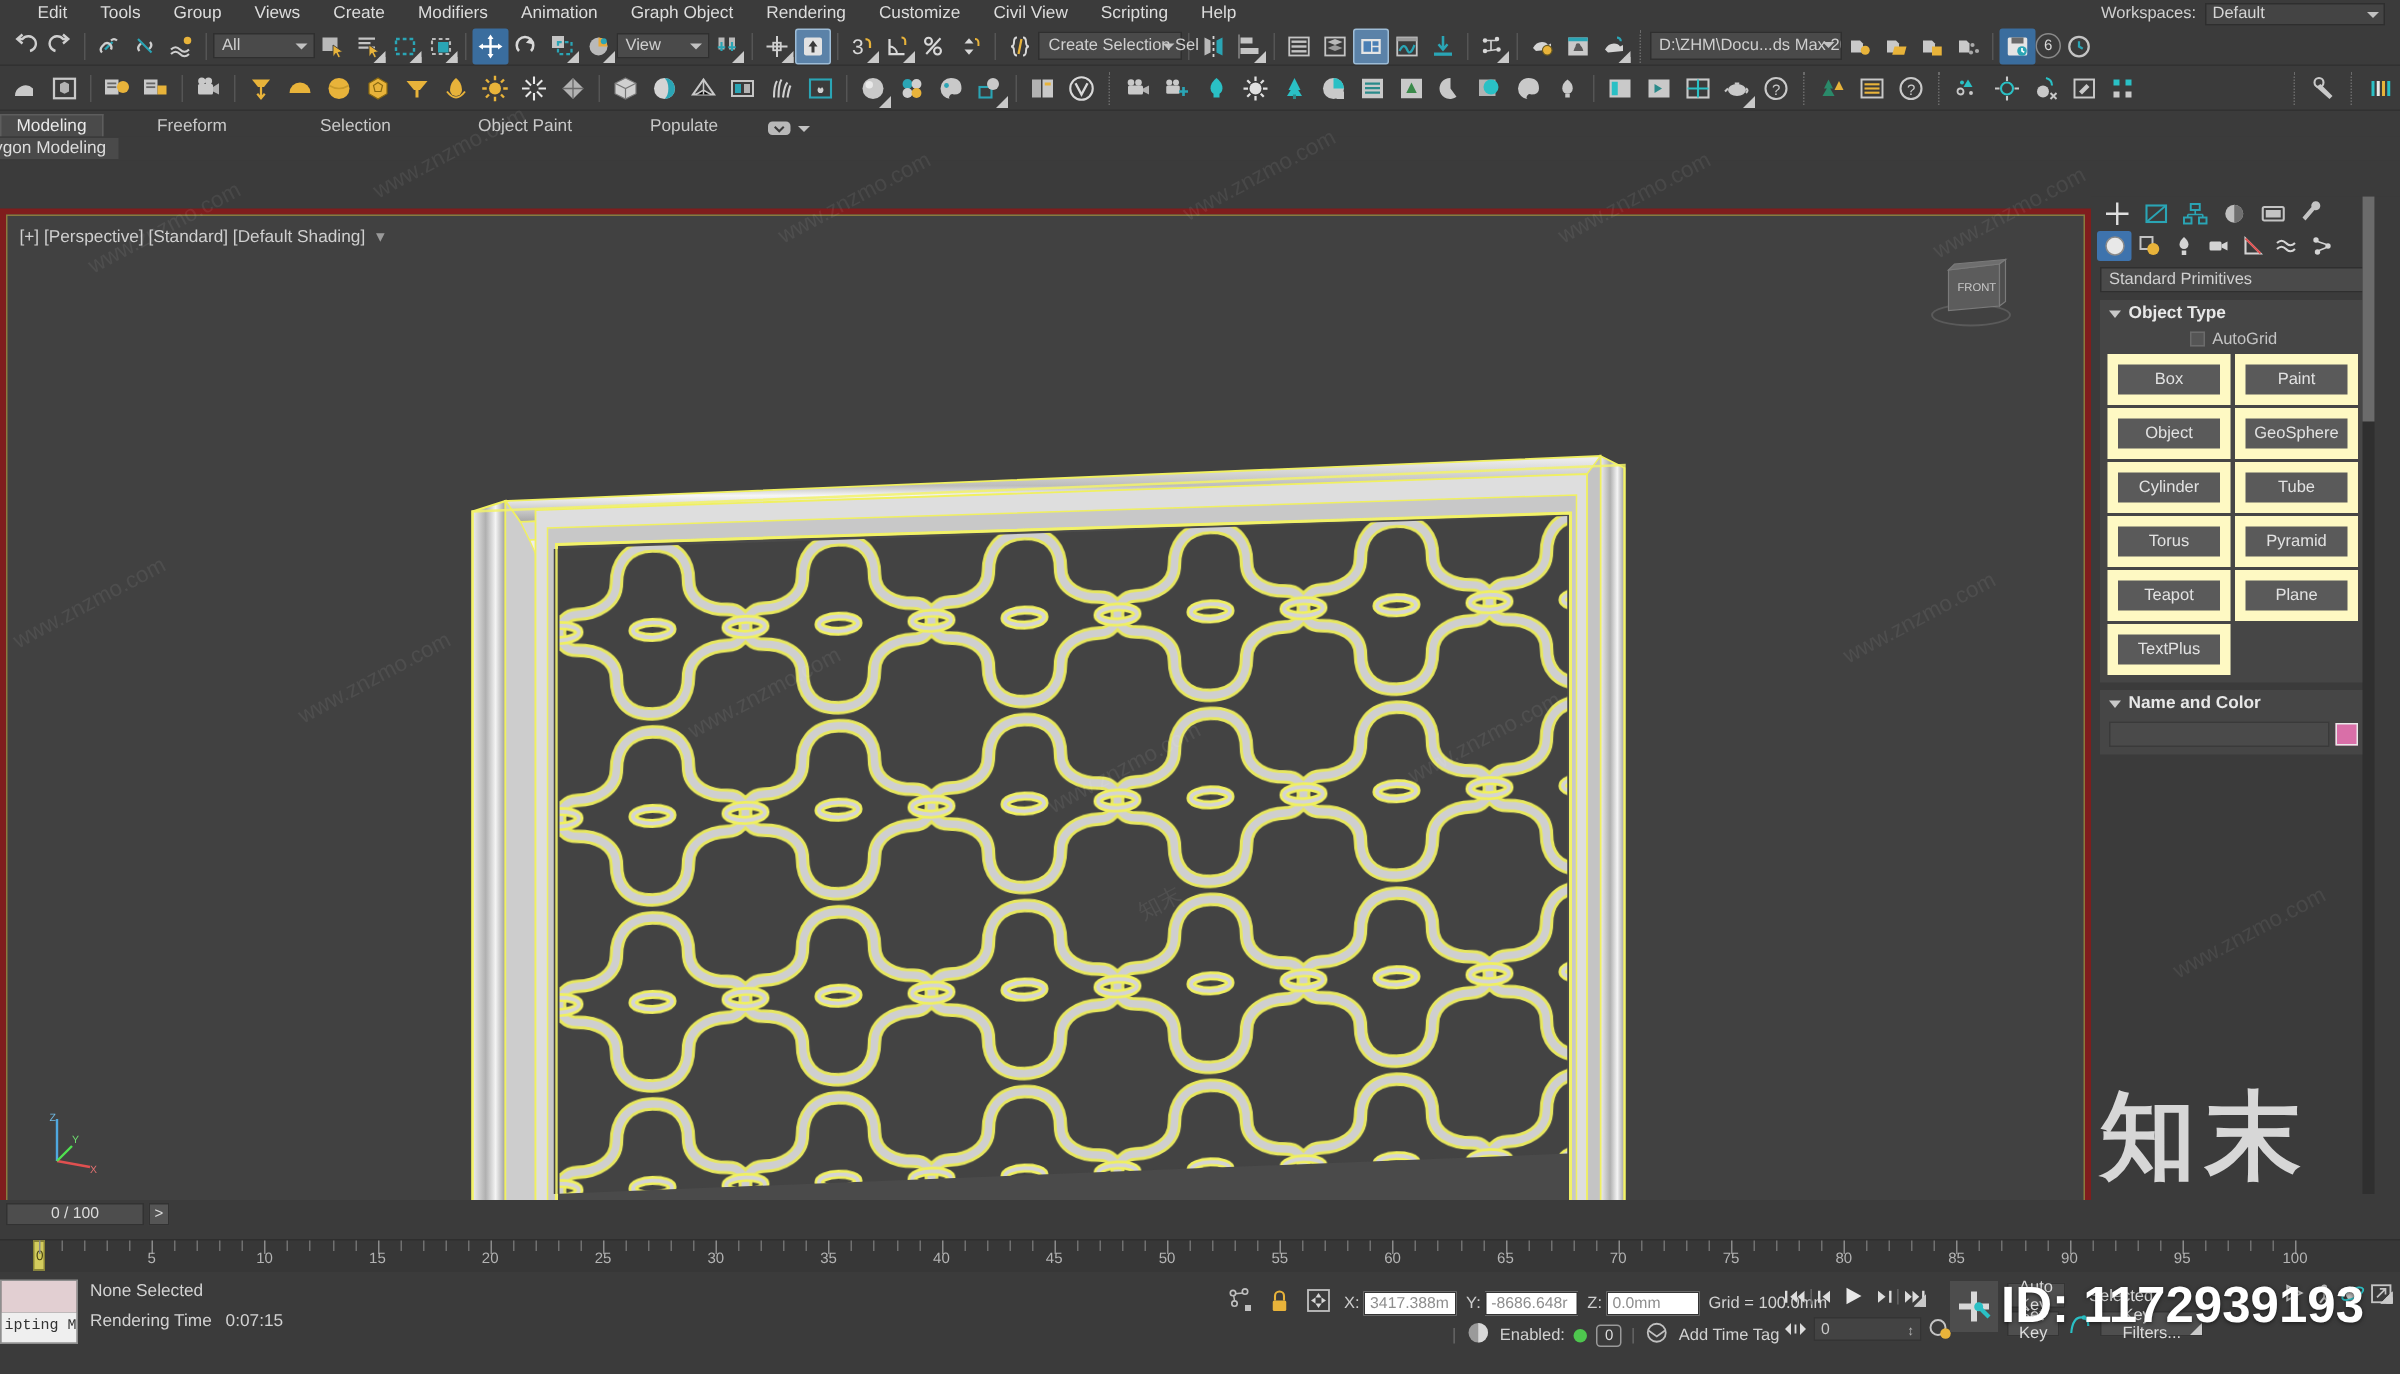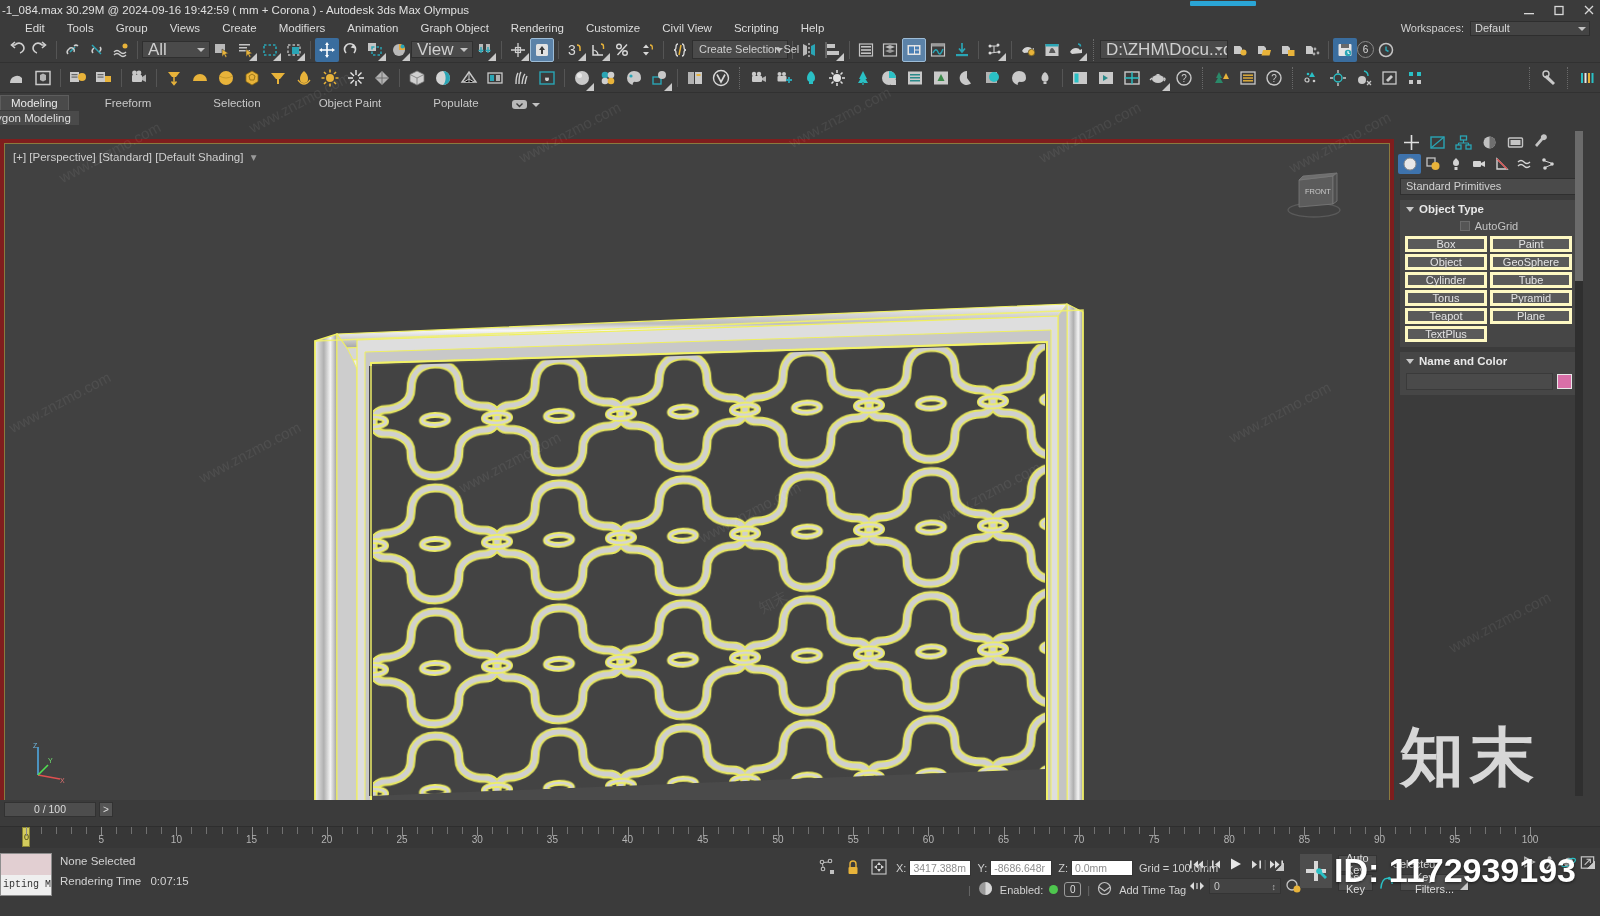--- a/index.html
+++ b/index.html
@@ -57,21 +57,21 @@
   .sep { width:1px; height:18px; background:#555; margin:0 4px; flex:none;}
   .sep2 { width:2px; height:22px; border-left:1px dotted #6a6a6a; margin:0 5px; flex:none;}
   .flyout:after{
     content:""; position:absolute; right:1px; bottom:1px;
     border-left:4px solid transparent; border-top:4px solid transparent;
     border-right:4px solid #c9c9c9; border-bottom:4px solid #c9c9c9;
     width:0;height:0;
   }
   .combo {
     height:17px; background:#4a4a4a; border:1px solid #2f2f2f;
-    color:#cfcfcf; font-size:17px; line-height:15px; padding:0 14px 0 5px;
+    color:#cfcfcf; font-size:11px; line-height:15px; padding:0 14px 0 5px;
     position:relative; flex:none; white-space:nowrap; overflow:hidden;
   }
   .combo .caret { position:absolute; right:4px; top:6px; }
   .caret { width:0;height:0;border-left:4px solid transparent;border-right:4px solid transparent;border-top:4px solid #c2c2c2;}
   .btnbox {
     height:19px; background:#4a4a4a; border:1px solid #2f2f2f; color:#cfcfcf;
     font-size:11px; line-height:17px; padding:0 16px 0 6px; position:relative; flex:none;
     white-space:nowrap;
   }
   .btnbox .caret { position:absolute; right:4px; top:7px;}
@@ -115,21 +115,21 @@
   .rollout { margin:5px 6px 0 6px; background:#464646; padding-bottom:5px;}
   .rollout-hdr {
     display:flex; align-items:center; gap:5px; padding:3px 4px 3px 6px;
     font-size:11.5px; font-weight:bold; color:#e8e8e8;
   }
   .tri { width:0;height:0;border-left:4px solid transparent;border-right:4px solid transparent;border-top:5px solid #c8c8c8;}
   .autogrid-row { display:flex; align-items:center; justify-content:center; gap:5px; padding:2px 0 4px 0; font-size:11px; color:#c4c4c4;}
   .chk { width:10px;height:10px;background:#555;border:1px solid #6b6b6b;}
   .btngrid { display:flex; flex-wrap:wrap; padding:0 5px; gap:2px 3px;}
   .objbtn {
-    flex:0 0 calc(50% - 2px); height:16px; background:#5a5a5a; border:3px solid #fef9c3;
+    flex:0 0 calc(50% - 2px); height:34px; background:#5a5a5a; border:7px solid #fef9c3;
     display:flex;align-items:center;justify-content:center; font-size:11px; color:#e2e2e2; cursor:pointer;
   }
   .ncrow { display:flex; align-items:center; gap:4px; padding:3px 6px 0 6px;}
   .nameinput { flex:1; height:17px; background:#4a4a4a; border:1px solid #3a3a3a;}
   .colorswatch { width:15px;height:15px; background:#d96fa8; border:1px solid #e8e8e8;}
   .cp-scroll { position:absolute; right:1px; top:0; width:8px; height:665px; background:#2f2f2f;}
   .cp-scroll .thumb { position:absolute; top:0; left:0; width:8px; height:150px; background:#6b6b6b; }
 
   
   .rstrip { position:absolute; left:1584px; top:131px; width:16px; height:665px; background:#3b3b3b;}
@@ -190,41 +190,20 @@
   .wm-logo { position:absolute; right:60px; bottom:115px; font-size:64px; font-weight:bold;
              color:rgba(255,255,255,0.80); letter-spacing:6px; pointer-events:none;}
   .wm-id { position:absolute; right:24px; bottom:26px; font-size:34px; font-weight:bold;
            color:#ffffff; letter-spacing:0px; pointer-events:none; text-shadow:0 1px 3px rgba(0,0,0,.6);}
 </style>
 </head>
 <body>
 
 <div id="app">
 
-  <div class="titlebar">
-    <div class="tb-text">-1_084.max  30.29M @ 2024-09-16 19:42:59  ( mm + Corona ) - Autodesk 3ds Max Olympus</div>
-    <div class="tb-progress"></div>
-    <div class="tb-btns">
-      <div class="tb-btn">
-        <svg width="14" height="14" viewBox="0 0 14 14">
-            <rect x="2" y="10" width="10" height="1.3" fill="#d8d8d8"></rect>
-          </svg>
-      </div>
-      <div class="tb-btn">
-        <svg width="14" height="14" viewBox="0 0 14 14">
-            <rect x="3" y="3.5" width="8" height="8" fill="none" stroke="#d8d8d8" stroke-width="1.3"></rect>
-          </svg>
-      </div>
-      <div class="tb-btn">
-        <svg width="14" height="14" viewBox="0 0 14 14">
-            <path d="M3 3 L11 11 M11 3 L3 11" stroke="#d8d8d8" stroke-width="1.3" fill="none"></path>
-          </svg>
-      </div>
-    </div>
-  </div>
 
   <div class="menubar">
     <div class="menuitem">Edit</div>
     <div class="menuitem">Tools</div>
     <div class="menuitem">Group</div>
     <div class="menuitem">Views</div>
     <div class="menuitem">Create</div>
     <div class="menuitem">Modifiers</div>
     <div class="menuitem">Animation</div>
     <div class="menuitem">Graph Object</div>

